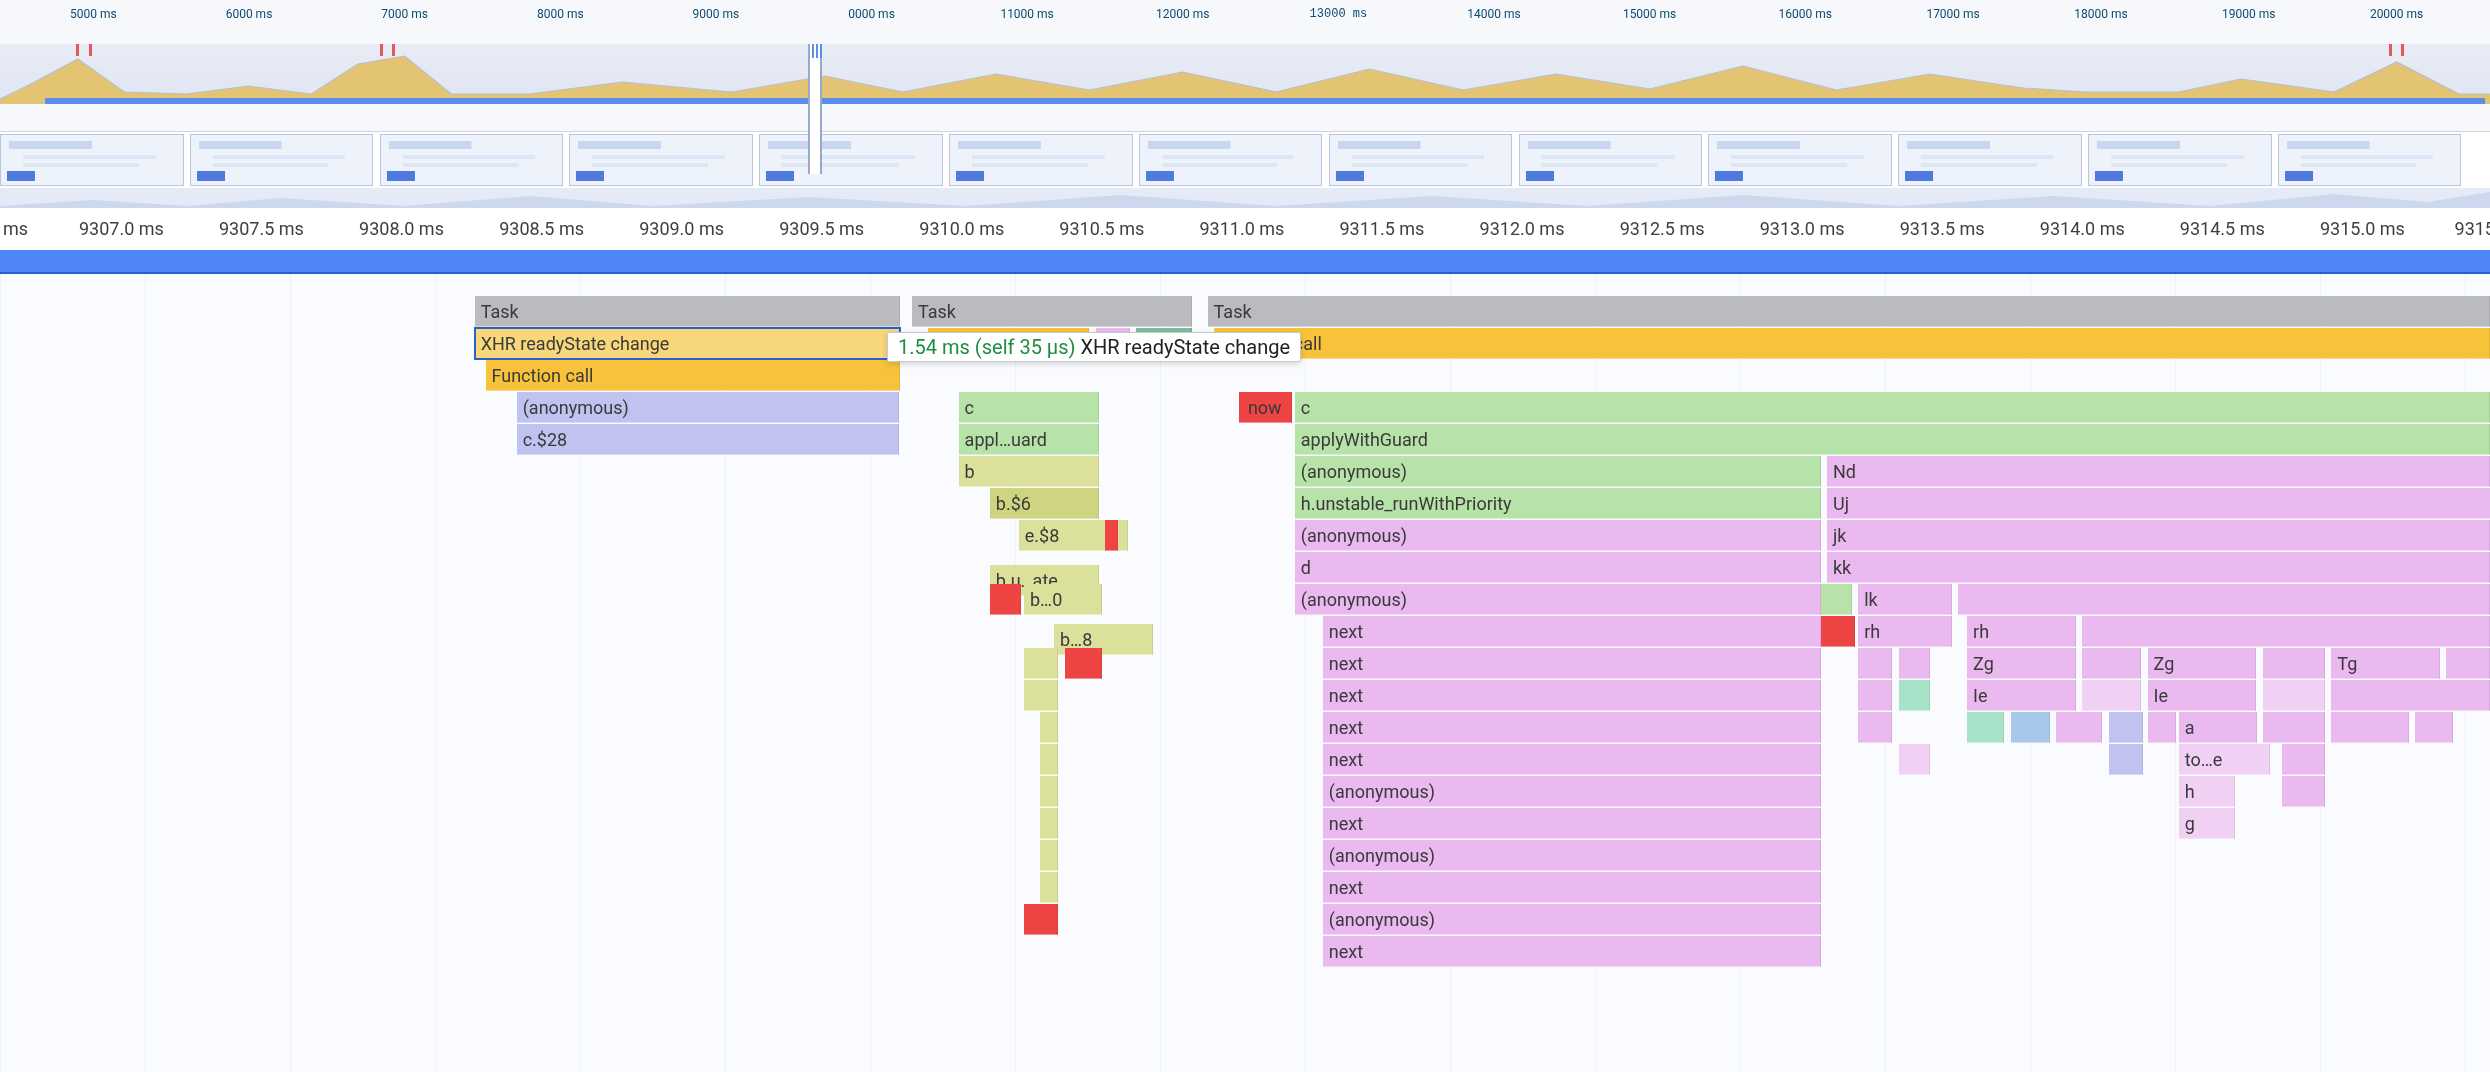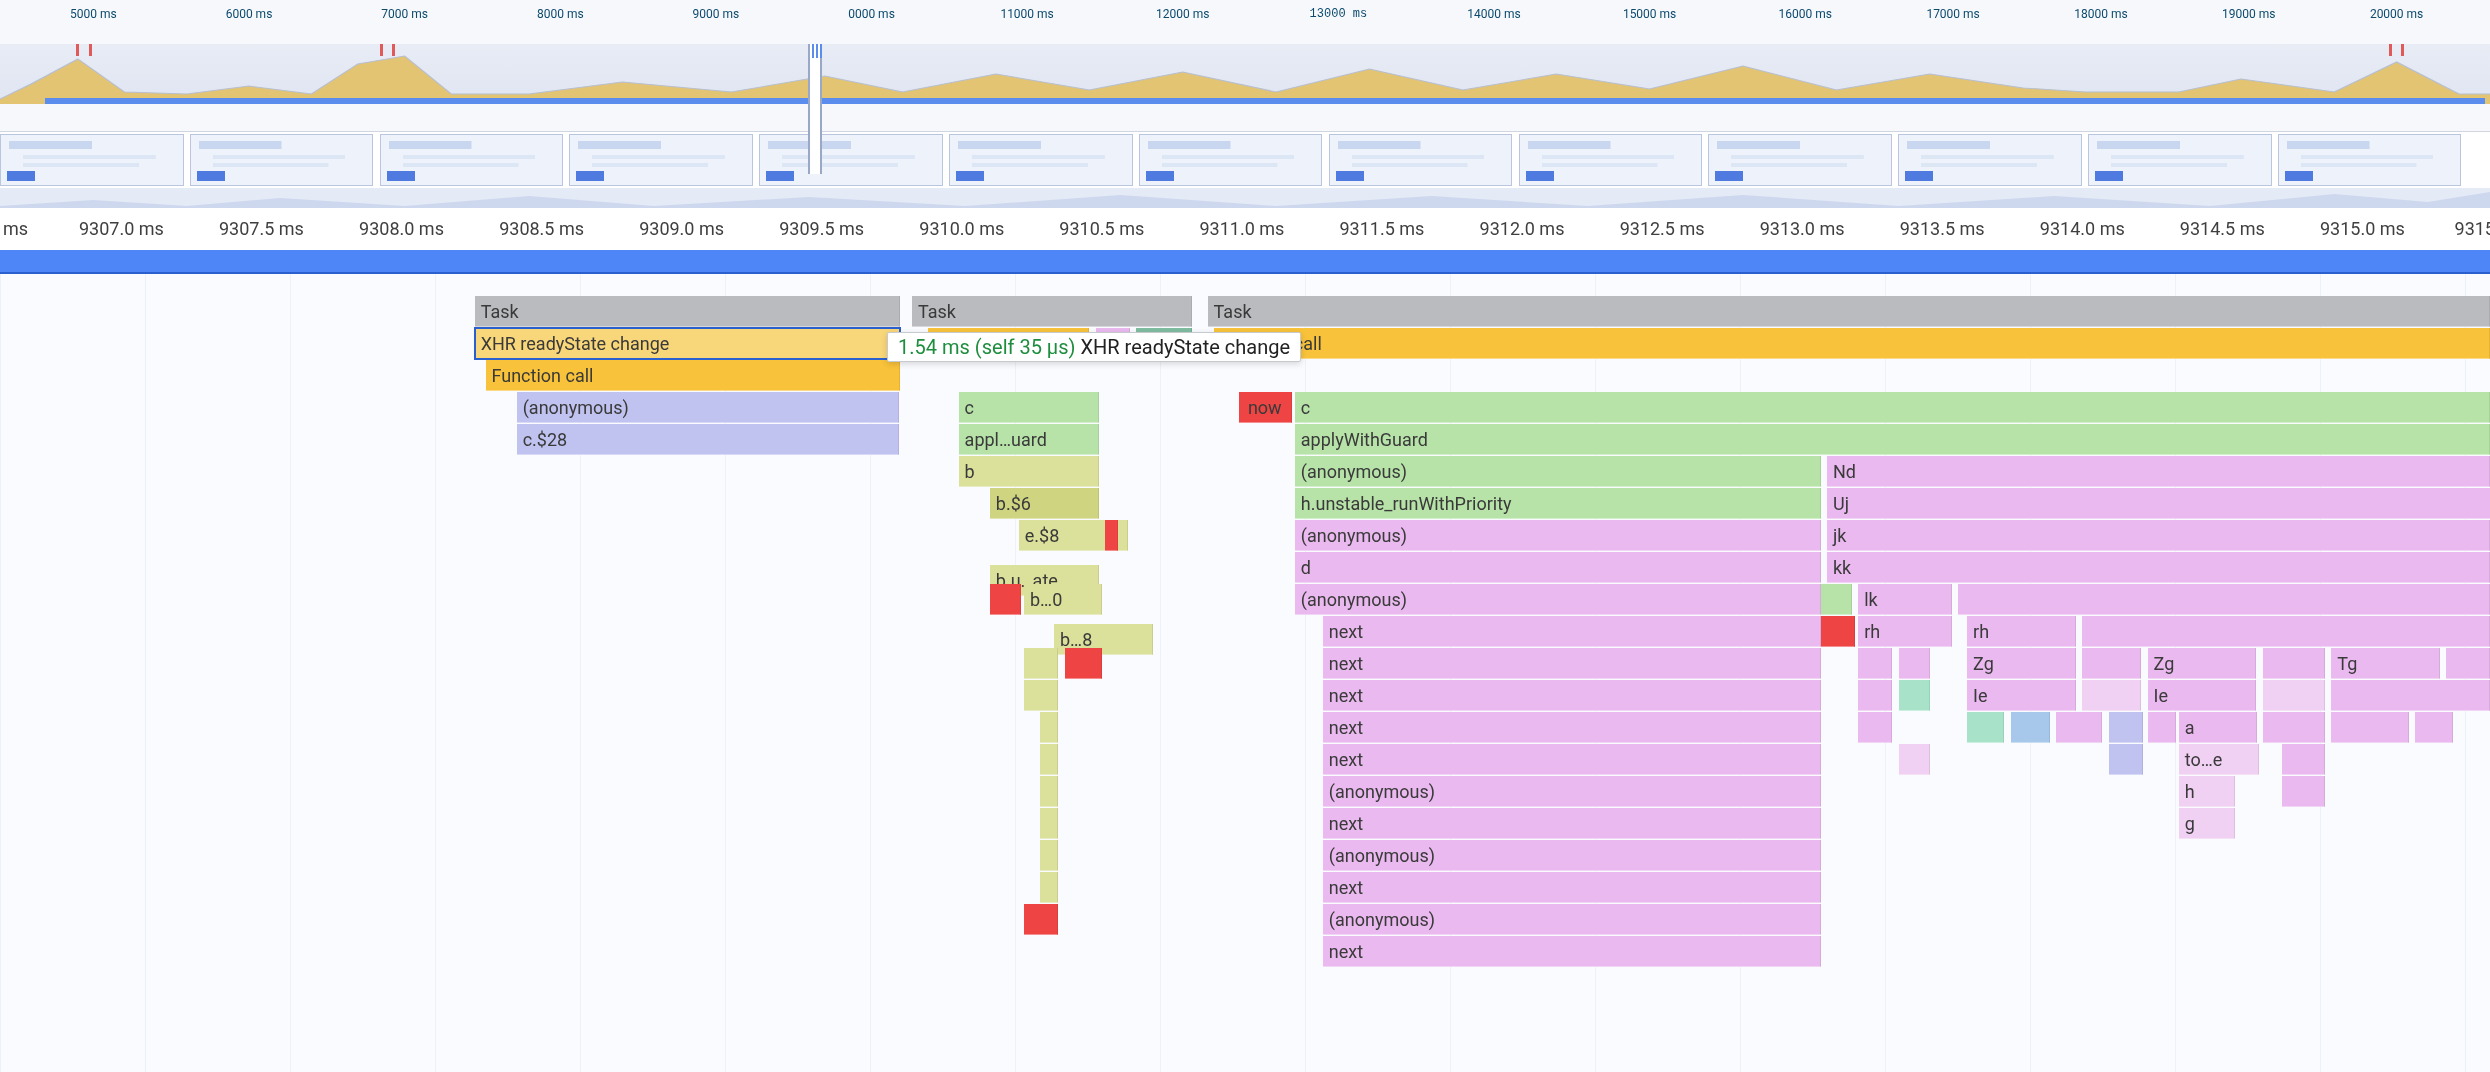--- a/index.html
+++ b/index.html
@@ -386,21 +386,21 @@
       <div class="bar c-mint" style="left: 1967.1px; width: 37.3px; top: 438px;"></div>
       <div class="bar c-blue2" style="left: 2010.7px; width: 38.9px; top: 438px;"></div>
       <div class="bar c-pink" style="left: 2055.8px; width: 46.7px; top: 438px;"></div>
       <div class="bar c-lav" style="left: 2108.7px; width: 34.2px; top: 438px;"></div>
       <div class="bar c-pink" style="left: 2147.6px; width: 28px; top: 438px;"></div>
       <div class="bar c-pink" style="left: 2178.8px; width: 77.8px; top: 438px;">a</div>
       <div class="bar c-pink" style="left: 2262.8px; width: 62.3px; top: 438px;"></div>
       <div class="bar c-pink" style="left: 2331.3px; width: 77.8px; top: 438px;"></div>
       <div class="bar c-pink" style="left: 2415.3px; width: 37.3px; top: 438px;"></div>
       <div class="bar c-lav" style="left: 2108.7px; width: 34.2px; top: 470px;"></div>
-      <div class="bar c-pinklt" style="left: 2178.8px; width: 80px; top: 470px;">to…e</div>
+      <div class="bar c-pinklt" style="left: 2178.8px; width: 91px; top: 470px;">to…e</div>
       <div class="bar c-pink" style="left: 2281.5px; width: 43.6px; top: 470px;"></div>
       <div class="bar c-pinklt" style="left: 2178.8px; width: 56px; top: 502px;">h</div>
       <div class="bar c-pink" style="left: 2281.5px; width: 43.6px; top: 502px;"></div>
       <div class="bar c-pinklt" style="left: 2178.8px; width: 56px; top: 534px;">g</div>
     </div>
   <div class="tooltip" id="tip" style="left: 887.1px; top: 58px;">
     <span class="dur">1.54 ms (self 35 µs)</span>
     <span>XHR readyState change</span>
   </div>
 </div>

